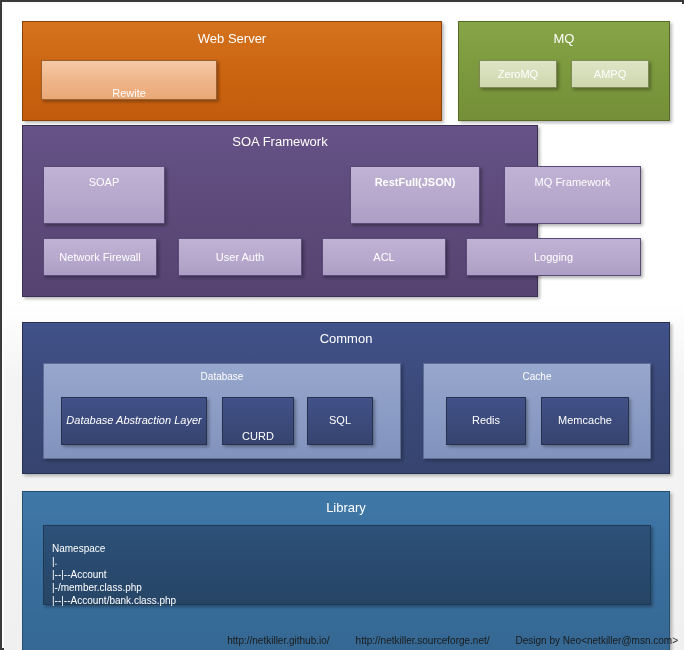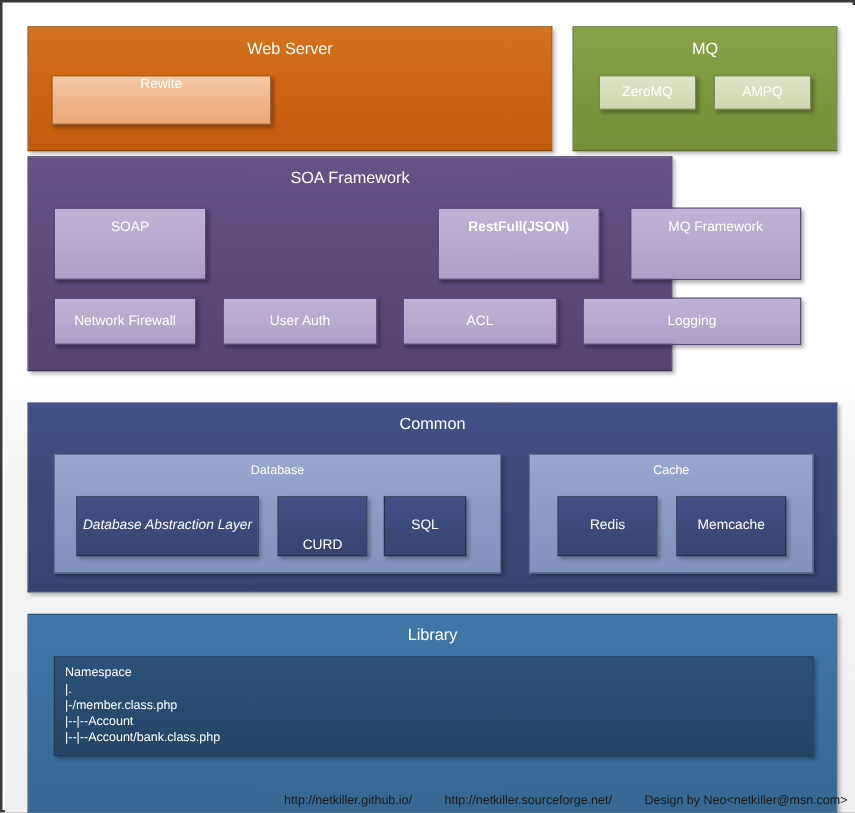--- a/index.html
+++ b/index.html
@@ -62,21 +62,21 @@
 
   #rewite {
     left: 18px; top: 38px;
     width: 176px; height: 40px;
     background: linear-gradient(180deg,#f5c9a6 0%,#efb488 55%,#eaa877 100%);
     border: 1px solid #9a6030;
     box-shadow: 2px 2px 3px rgba(0,0,0,0.3);
     box-sizing: border-box;
     position: absolute;
     display: flex;
-    align-items: flex-start;
+    align-items: flex-end;
     justify-content: center;
     color: #ffffff;
     font-size: 11px;
   }
 
   
   #mq {
     left: 454px; top: 17px;
     width: 212px; height: 100px;
     background: linear-gradient(180deg,#87a449 0%,#7d9a3f 45%,#748f37 100%);
@@ -202,21 +202,21 @@
   #namespace-panel {
     position: absolute;
     left: 20px;
     top: 33px;
     width: 608px;
     height: 80px;
     box-sizing: border-box;
     background: linear-gradient(180deg,#2d5179 0%,#294a6e 55%,#264566 100%);
     border: 1px solid #1d3a56;
     box-shadow: 2px 2px 3px rgba(0,0,0,0.3);
-    padding: 6px 0 0 8px;
+    padding: 16px 0 0 8px;
   }
   #namespace-panel .nsline {
     color: #ffffff;
     font-size: 10px;
     line-height: 13px;
     white-space: pre;
   }
 
   
   #footer {
@@ -311,22 +311,22 @@
           <span>Memcache</span>
         </div>
       </div>
     </div>
 
     <div class="box" id="library">
       <div class="title">Library</div>
       <div id="namespace-panel">
         <div class="nsline">Namespace</div>
         <div class="nsline">|.</div>
+        <div class="nsline">|--|--Account</div>
         <div class="nsline">|-/member.class.php</div>
-        <div class="nsline">|--|--Account</div>
         <div class="nsline">|--|--Account/bank.class.php</div>
       </div>
     </div>
 
     <div id="footer">
       <span>http://netkiller.github.io/</span>
       <span>http://netkiller.sourceforge.net/</span>
       <span>Design by Neo&lt;netkiller@msn.com&gt;</span>
     </div>
 

